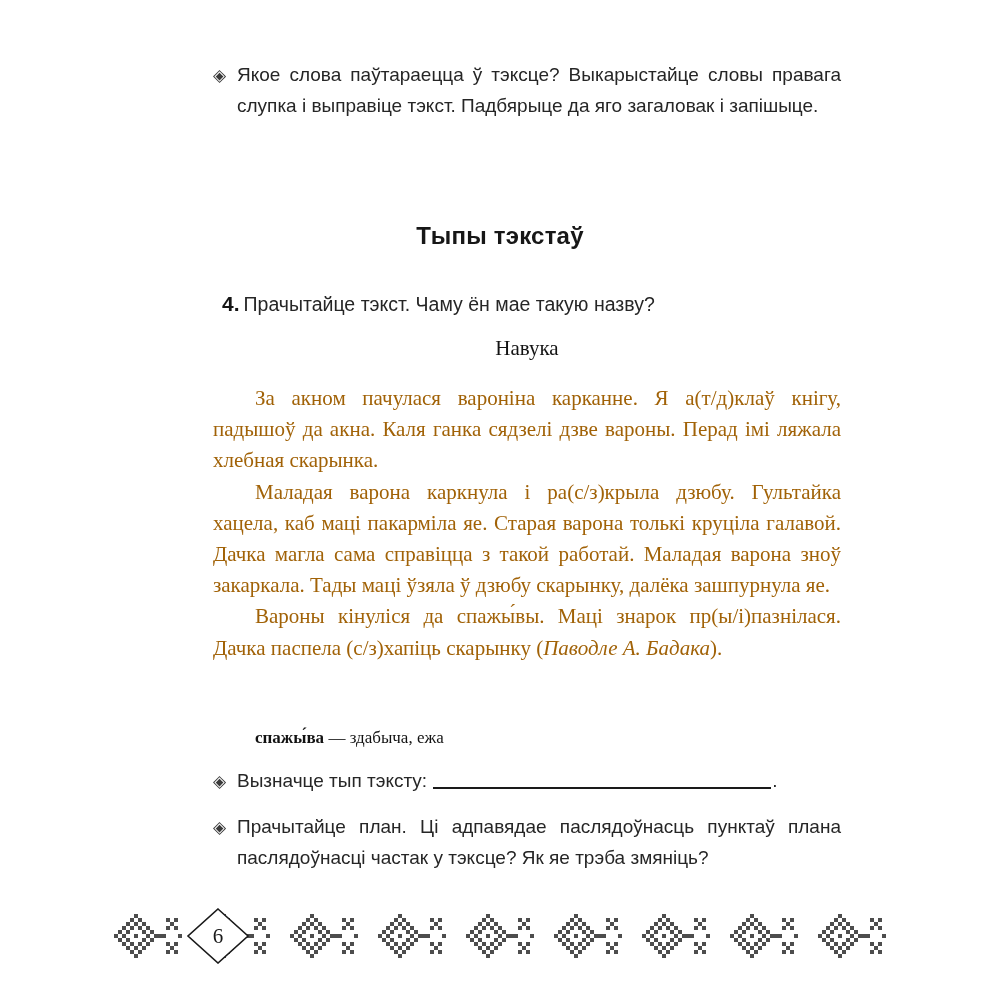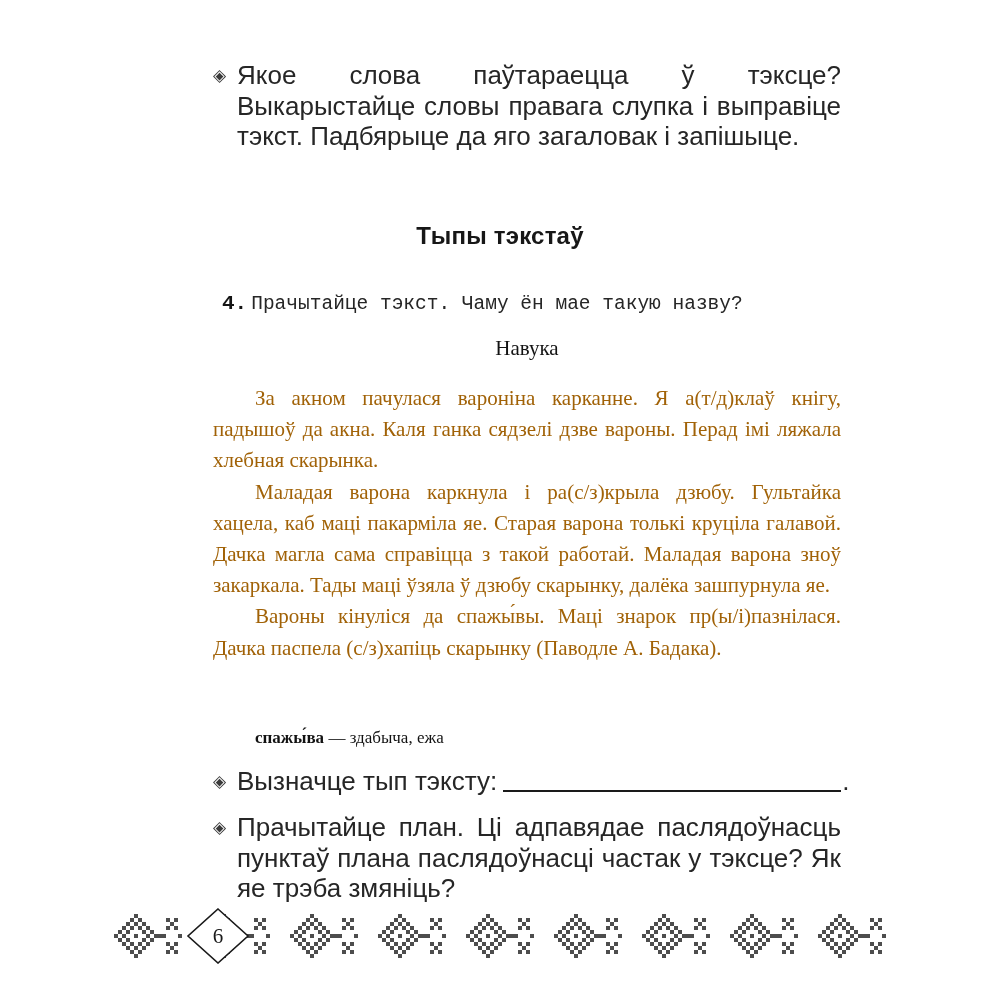--- a/index.html
+++ b/index.html
@@ -27,21 +27,21 @@
     width: 24px;
     font-size: 17px;
     line-height: 30px;
     color: #3a3a3a;
     text-align: left;
     font-family: "DejaVu Sans", sans-serif;
   }
   .task .task-text {
     flex: 1 1 auto;
     font-family: "Liberation Sans", sans-serif;
-    font-size: 26px;
+    font-size: 19px;
     line-height: 30.5px;
     text-align: justify;
     text-justify: inter-word;
     color: #262626;
     hyphens: manual;
   }
   .task .task-text.no-justify {
     text-align: left;
   }
 
@@ -62,21 +62,21 @@
     letter-spacing: 0.2px;
     color: #171717;
   }
 
   
   .exercise-line {
     position: absolute;
     left: 222px;
     top: 290px;
     width: 620px;
-    font-family: Liberation Mono, monospace;
+    font-family: Liberation Sans, sans-serif;
     font-size: 19.5px;
     line-height: 28px;
     color: #262626;
   }
   .exercise-line .ex-num {
     font-weight: bold;
     font-size: 21px;
     margin-right: 4px;
     color: #141414;
   }
@@ -104,20 +104,21 @@
     text-align: justify;
     text-justify: inter-word;
     color: #a16207;
   }
   .body-block p {
     margin: 0;
     text-indent: 42px;
     text-align: justify;
   }
   .body-block .src {
+    font-style: italic;
   }
   .gloss {
     position: absolute;
     left: 213px;
     top: 722px;
     width: 628px;
     font-family: "Liberation Serif", serif;
     font-size: 17px;
     line-height: 31px;
     text-indent: 42px;

